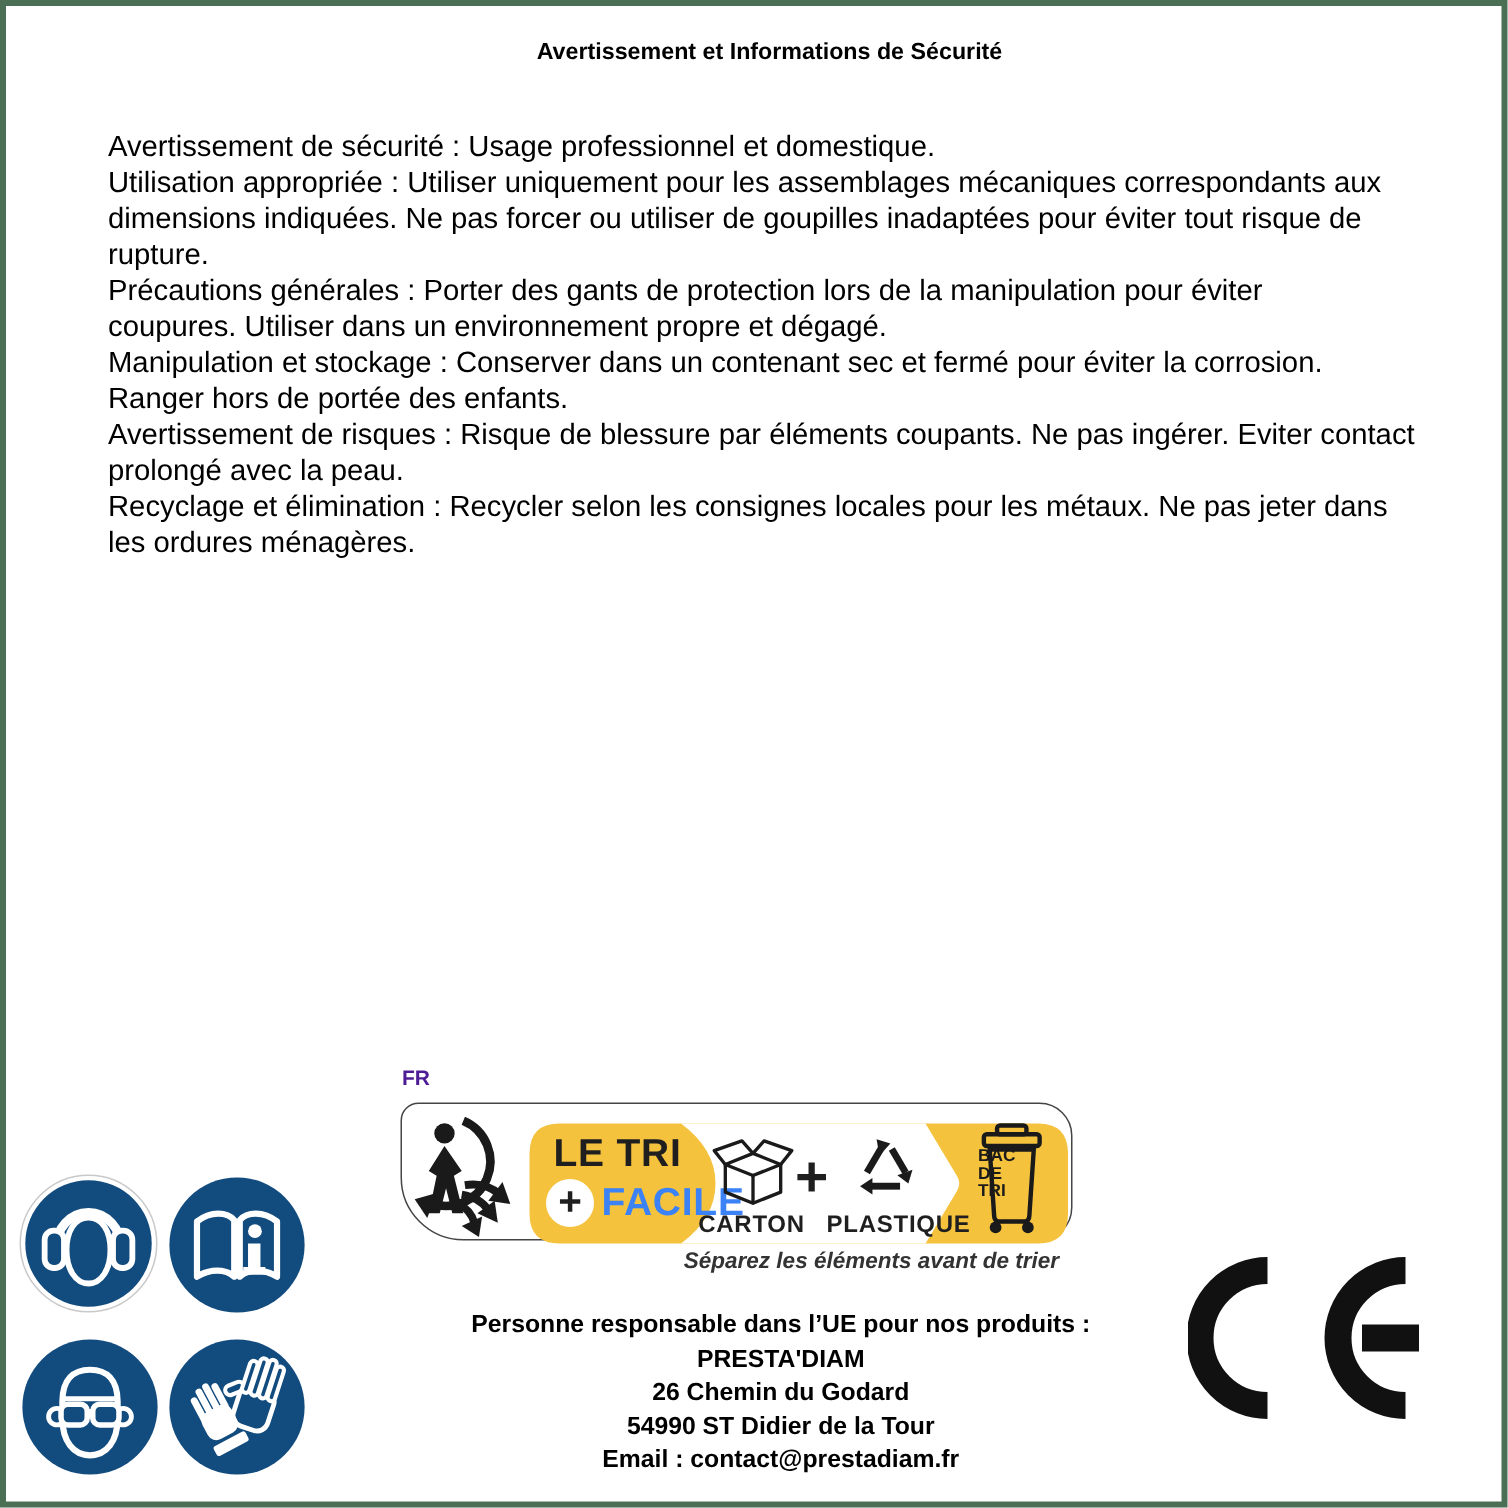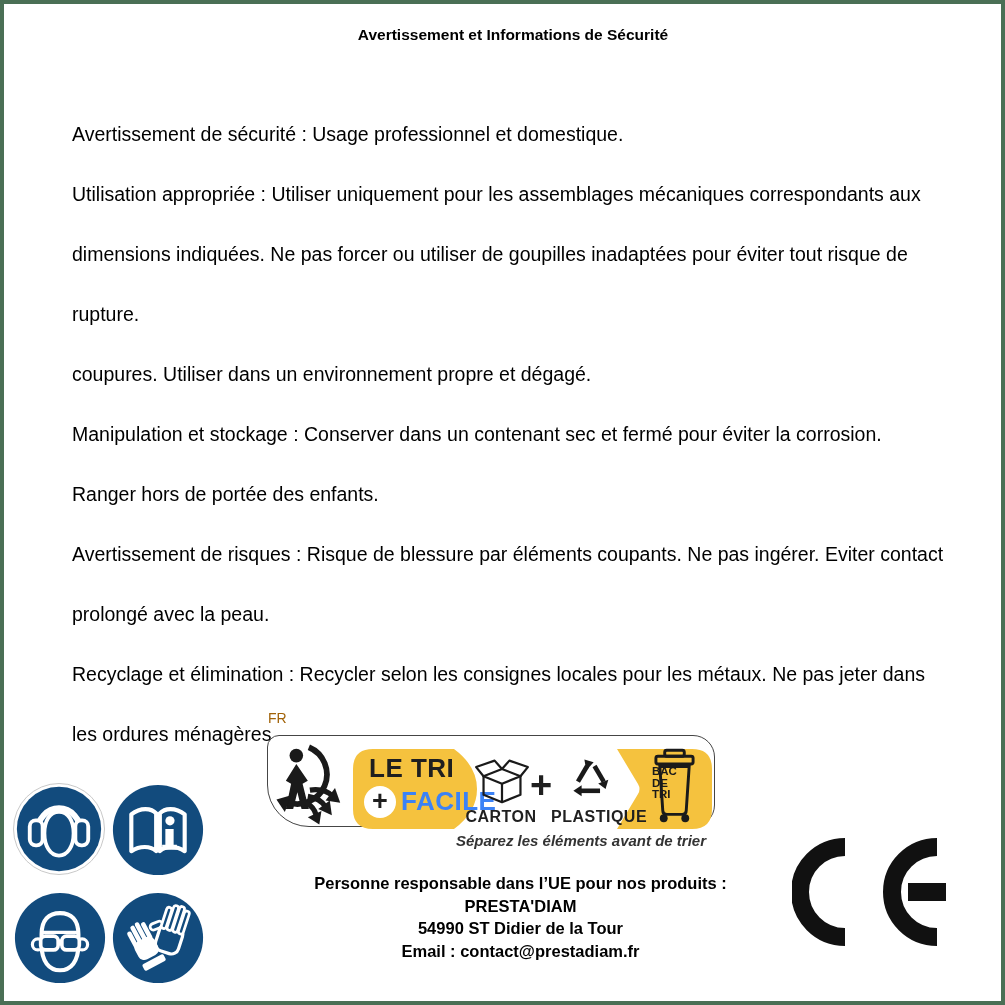--- a/index.html
+++ b/index.html
@@ -3,29 +3,29 @@
 <meta charset="utf-8">
 <style>
   html,body{margin:0;padding:0;}
   body{
     width:1005px;height:1005px;position:relative;background:#ffffff;
     font-family:"Liberation Sans",sans-serif;color:#000;overflow:hidden;
   }
   .frame{position:absolute;inset:0;border:4px solid #4a6f55;box-sizing:border-box;pointer-events:none;}
   .doc-title{position:absolute;top:26px;left:0;right:0;text-align:center;font-size:15.5px;font-weight:bold;padding-left:21px;}
   .body-text{position:absolute;left:72px;top:86px;font-size:19.5px;}
-  .body-line{height:24px;line-height:24px;white-space:nowrap;margin-top:36px;}
+  .body-line{height:24px;line-height:24px;white-space:nowrap;}
 
   .icon{position:absolute;width:92px;height:92px;}
   .icon svg{width:100%;height:100%;display:block;}
   .icon.ring{box-sizing:border-box;border:1px solid #c9c9c9;border-radius:50%;padding:2px;}
 
   .banner{position:absolute;left:267px;top:735px;width:448px;height:92px;background:#fff;
     border:1.5px solid #454545;border-radius:12px 22px 22px 42px;box-sizing:border-box;}
-  .fr-label{position:absolute;left:268px;top:710px;font-size:14px;font-weight:normal;color:#a16207;}
+  .fr-label{position:absolute;left:268px;top:710px;font-size:14px;font-weight:bold;color:#4c1d95;}
   .banner .abs{position:absolute;}
   .banner-bg{position:absolute;left:0;top:0;width:448px;height:122px;}
   .letri{left:101px;top:17px;font-size:26px;font-weight:800;color:#1f1f1f;letter-spacing:0.5px;}
   .facile{left:133px;top:50px;font-size:26px;font-weight:800;color:#3b82f6;letter-spacing:0.5px;}
   .plus-circle{left:96px;top:50px;width:32px;height:32px;background:#fff;border-radius:50%;
     text-align:center;line-height:30px;font-size:27px;font-weight:900;color:#1f1f1f;}
   .mat-label{top:72px;font-size:16px;font-weight:bold;color:#1f1f1f;letter-spacing:0.5px;text-align:center;}
   .plus-sep{left:262px;top:28px;font-size:38px;font-weight:800;color:#1f1f1f;}
   .bin-text{left:384px;top:30px;width:45px;text-align:left;font-size:11.5px;line-height:11.5px;
     font-weight:bold;color:#1a1a1a;letter-spacing:0;}
@@ -40,20 +40,21 @@
 
 <div class="frame"></div>
 
 <div class="doc-title">Avertissement et Informations de Sécurité</div>
 
 <div class="body-text">
   <div class="body-line">Avertissement de sécurité : Usage professionnel et domestique.</div>
   <div class="body-line">Utilisation appropriée : Utiliser uniquement pour les assemblages mécaniques correspondants aux</div>
   <div class="body-line">dimensions indiquées. Ne pas forcer ou utiliser de goupilles inadaptées pour éviter tout risque de</div>
   <div class="body-line">rupture.</div>
+  <div class="body-line">Précautions générales : Porter des gants de protection lors de la manipulation pour éviter</div>
   <div class="body-line">coupures. Utiliser dans un environnement propre et dégagé.</div>
   <div class="body-line">Manipulation et stockage : Conserver dans un contenant sec et fermé pour éviter la corrosion.</div>
   <div class="body-line">Ranger hors de portée des enfants.</div>
   <div class="body-line">Avertissement de risques : Risque de blessure par éléments coupants. Ne pas ingérer. Eviter contact</div>
   <div class="body-line">prolongé avec la peau.</div>
   <div class="body-line">Recyclage et élimination : Recycler selon les consignes locales pour les métaux. Ne pas jeter dans</div>
   <div class="body-line">les ordures ménagères.</div>
 </div>
 
 <div class="icon ring" style="left:13px;top:783px;">
@@ -169,20 +170,21 @@
     <div>DE</div>
     <div>TRI</div>
   </div>
 
   <div class="abs tagline">Séparez les éléments avant de trier</div>
 </div>
 
 <div class="resp">
   <div>Personne responsable dans l’UE pour nos produits :</div>
   <div>PRESTA'DIAM</div>
+  <div>26 Chemin du Godard</div>
   <div>54990 ST Didier de la Tour</div>
   <div>Email : contact@prestadiam.fr</div>
 </div>
 
 <svg class="ce" viewBox="0 0 158 110">
   <path d="M53 10 A45 45 0 0 0 53 100" fill="none" stroke="#111" stroke-width="18"></path>
   <g transform="translate(92,0)">
     <path d="M53 10 A45 45 0 0 0 53 100" fill="none" stroke="#111" stroke-width="18"></path>
     <path d="M24 55 H62" stroke="#111" stroke-width="18"></path>
   </g>

